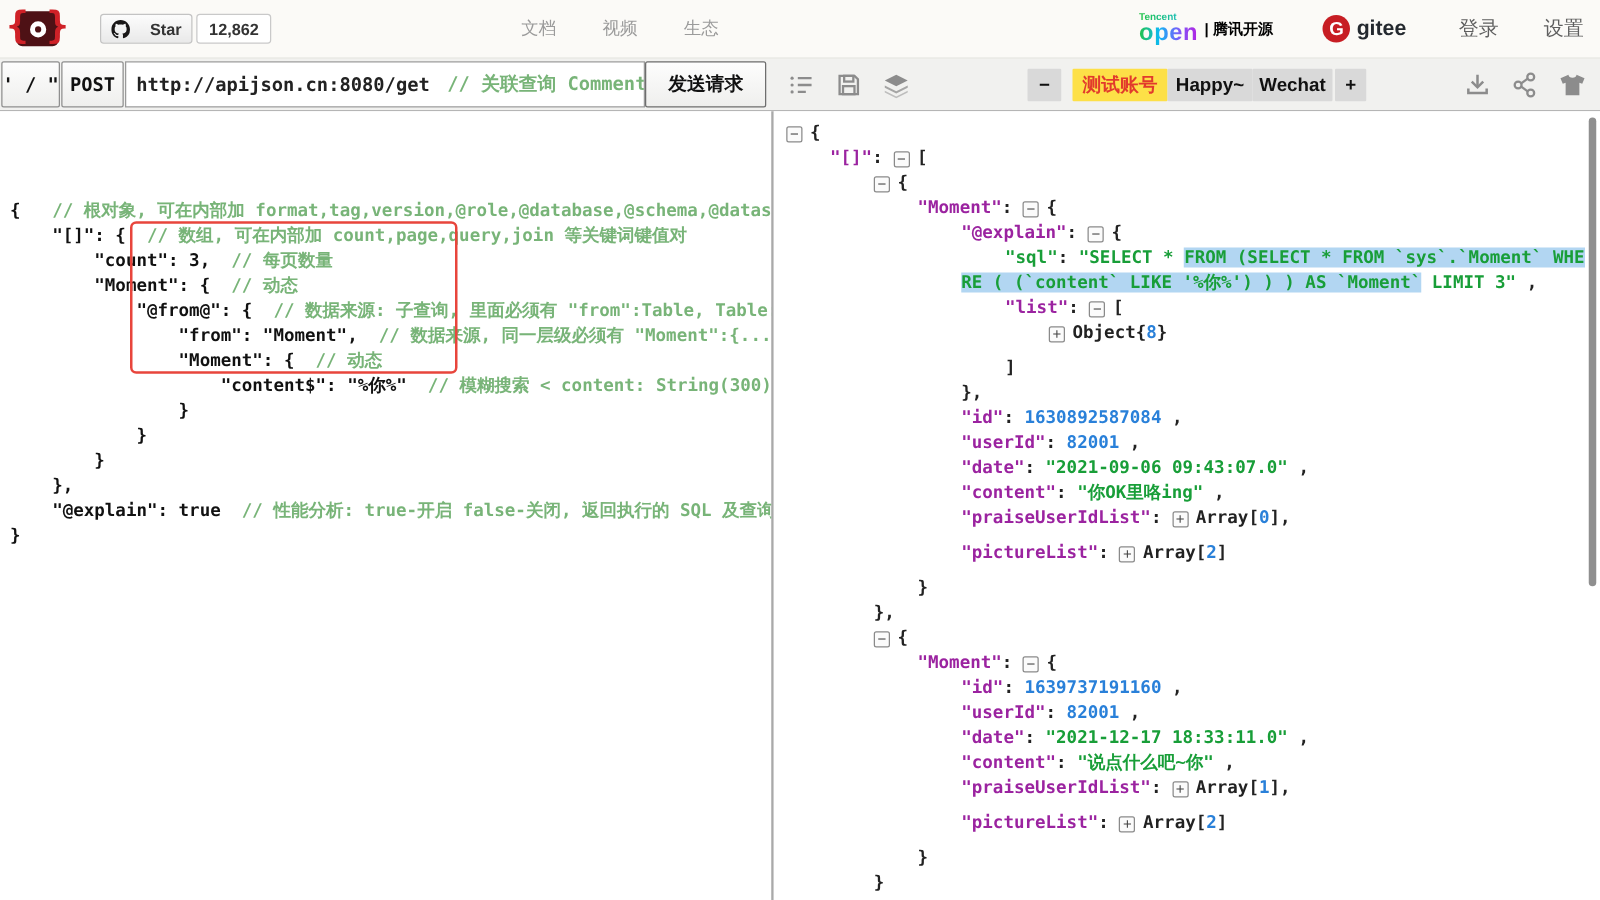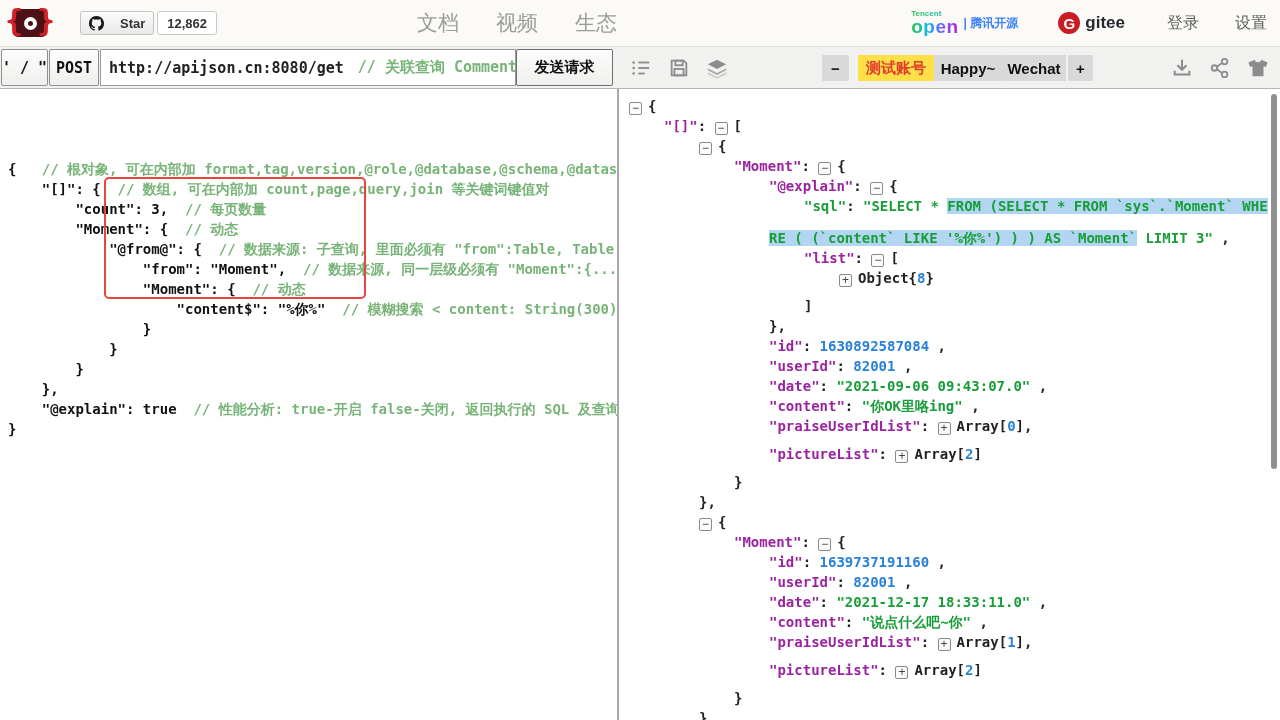--- a/index.html
+++ b/index.html
@@ -22,32 +22,32 @@
   .logo-brace.l { left:-3px; } .logo-brace.r { right:-3px; }
   .brand { font-family:"DejaVu Sans Mono",monospace; font-weight:bold; font-size:26px;
     color:var(--accent_red,#e23a2c); letter-spacing:1px; margin-left:6px; white-space:nowrap; }
   .brand .cn { color:#8a8a8a; font-size:21px; }
   .star-badge { display:flex; margin-left:28px; height:24px; align-items:stretch; cursor:pointer; }
   .star-main { display:flex; align-items:center; gap:16px; padding:0 8px;
     border:1px solid #c3c3c3; border-radius:3px; background:linear-gradient(#fcfcfc,#e9e9e9);
     font-weight:bold; font-size:13px; color:#333; }
   .star-count { margin-left:3px; padding:0 9px; border:1px solid #c9c9c9; border-radius:3px;
     background:#fff; font-weight:bold; font-size:13px; color:#333; display:flex; align-items:center; }
-  .nav { display:flex; gap:37px; margin-left:200px; font-size:21px; color:#9b9b9b; white-space:nowrap; }
+  .nav { display:flex; gap:37px; margin-left:200px; font-size:14px; color:#9b9b9b; white-space:nowrap; }
   .nav span { cursor:pointer; }
   .topbar-right { margin-left:auto; display:flex; align-items:center; }
   .tencent { display:flex; align-items:center; cursor:pointer; }
   .t-col { display:flex; flex-direction:column; line-height:1; }
   .t-top { font-size:8px; font-weight:bold;
     background:linear-gradient(90deg,#23c343,#0db9f2); -webkit-background-clip:text;
     background-clip:text; color:transparent; }
   .t-open { font-size:19px; font-weight:bold; letter-spacing:0.5px; margin-top:-1px;
     background:linear-gradient(90deg,#23c343,#0db9f2,#7a5cfa,#b620e0);
     -webkit-background-clip:text; background-clip:text; color:transparent; }
-  .t-rest { font-size:12px; font-weight:bold; color:#3b82f6; margin-left:5px; }
+  .t-rest { font-size:12px; font-weight:bold; color:#000000; margin-left:5px; }
   .gitee { display:flex; align-items:center; gap:5px; margin-left:40px; cursor:pointer; }
   .gitee-circle { width:22px; height:22px; border-radius:50%; background:var(--gitee_red,#c71d23);
     color:#fff; font-weight:bold; font-size:15px; display:flex; align-items:center; justify-content:center; }
   .gitee-text { font-weight:bold; font-size:17px; color:#24292f; }
   .tb-link { font-size:16px; color:#5f5f5f; cursor:pointer; }
   .login { margin-left:42px; } .settings { margin-left:36px; }
 
   
   .toolbar { position:relative; height:42px; background:#f1f1ef; border-bottom:1px solid #b5b5b5; }
   .tb-btn { position:absolute; top:2px; height:37px; border:1px solid #8f8f8f; border-radius:2px;
@@ -218,21 +218,21 @@
     <div class="red-box"></div>
   <div class="cline"><span class="code">{   </span><span class="cmt">// 根对象, 可在内部加 format,tag,version,@role,@database,@schema,@datas</span></div><div class="cline"><span class="code">    "[]": {  </span><span class="cmt">// 数组, 可在内部加 count,page,query,join 等关键词键值对</span></div><div class="cline"><span class="code">        "count": 3,  </span><span class="cmt">// 每页数量</span></div><div class="cline"><span class="code">        "Moment": {  </span><span class="cmt">// 动态</span></div><div class="cline"><span class="code">            "@from@": {  </span><span class="cmt">// 数据来源: 子查询, 里面必须有 "from":Table, Table:</span></div><div class="cline"><span class="code">                "from": "Moment",  </span><span class="cmt">// 数据来源, 同一层级必须有 "Moment":{...</span></div><div class="cline"><span class="code">                "Moment": {  </span><span class="cmt">// 动态</span></div><div class="cline"><span class="code">                    "content$": "%你%"  </span><span class="cmt">// 模糊搜索 &lt; content: String(300)</span></div><div class="cline"><span class="code">                }</span></div><div class="cline"><span class="code">            }</span></div><div class="cline"><span class="code">        }</span></div><div class="cline"><span class="code">    },</span></div><div class="cline"><span class="code">    "@explain": true  </span><span class="cmt">// 性能分析: true-开启 false-关闭, 返回执行的 SQL 及查询</span></div><div class="cline"><span class="code">}</span></div></div>
   <div class="viewer" id="viewer">
     <div class="vscroll"></div>
   <div class="jrow" style="padding-left: 10px;"><span class="toggle">−</span><span class="jp">{</span></div>
       <div class="jrow" style="padding-left: 45px;"><span class="jk">"[]"</span><span class="jc">: </span><span class="toggle">−</span><span class="jp">[</span></div>
       <div class="jrow" style="padding-left: 80px;"><span class="toggle">−</span><span class="jp">{</span></div>
       <div class="jrow" style="padding-left: 115px;"><span class="jk">"Moment"</span><span class="jc">: </span><span class="toggle">−</span><span class="jp">{</span></div>
       <div class="jrow" style="padding-left: 150px;"><span class="jk">"@explain"</span><span class="jc">: </span><span class="toggle">−</span><span class="jp">{</span></div>
       <div class="jrow" style="padding-left: 185px;"><span class="jkg">"sql"</span><span class="jc">: </span><span class="js">"SELECT * </span><span class="jsh">FROM (SELECT * FROM `sys`.`Moment` WHE</span></div>
-      <div class="jrow" style="padding-left: 150px; margin-top: 12px;"><span class="jsh">RE ( (`content` LIKE '%你%') ) ) AS `Moment`</span><span class="js"> LIMIT 3"</span><span class="jp"> ,</span></div>
+      <div class="jrow" style="padding-left: 150px;"><span class="jsh">RE ( (`content` LIKE '%你%') ) ) AS `Moment`</span><span class="js"> LIMIT 3"</span><span class="jp"> ,</span></div>
       <div class="jrow" style="padding-left: 185px;"><span class="jk">"list"</span><span class="jc">: </span><span class="toggle">−</span><span class="jp">[</span></div>
       <div class="jrow mb" style="padding-left: 220px;"><span class="toggle">+</span><span class="jp">Object{</span><span class="jn">8</span><span class="jp">}</span></div>
       <div class="jrow" style="padding-left: 185px;"><span class="jp">]</span></div>
       <div class="jrow" style="padding-left: 150px;"><span class="jp">},</span></div>
       <div class="jrow" style="padding-left: 150px;"><span class="jk">"id"</span><span class="jc">: </span><span class="jn">1630892587084</span><span class="jp"> ,</span></div>
       <div class="jrow" style="padding-left: 150px;"><span class="jk">"userId"</span><span class="jc">: </span><span class="jn">82001</span><span class="jp"> ,</span></div>
       <div class="jrow" style="padding-left: 150px;"><span class="jk">"date"</span><span class="jc">: </span><span class="js">"2021-09-06 09:43:07.0"</span><span class="jp"> ,</span></div>
       <div class="jrow" style="padding-left: 150px;"><span class="jk">"content"</span><span class="jc">: </span><span class="js">"你OK里咯ing"</span><span class="jp"> ,</span></div>
       <div class="jrow mb" style="padding-left: 150px;"><span class="jk">"praiseUserIdList"</span><span class="jc">: </span><span class="toggle">+</span><span class="jp">Array[</span><span class="jn">0</span><span class="jp">],</span></div>
       <div class="jrow mb" style="padding-left: 150px;"><span class="jk">"pictureList"</span><span class="jc">: </span><span class="toggle">+</span><span class="jp">Array[</span><span class="jn">2</span><span class="jp">]</span></div>

